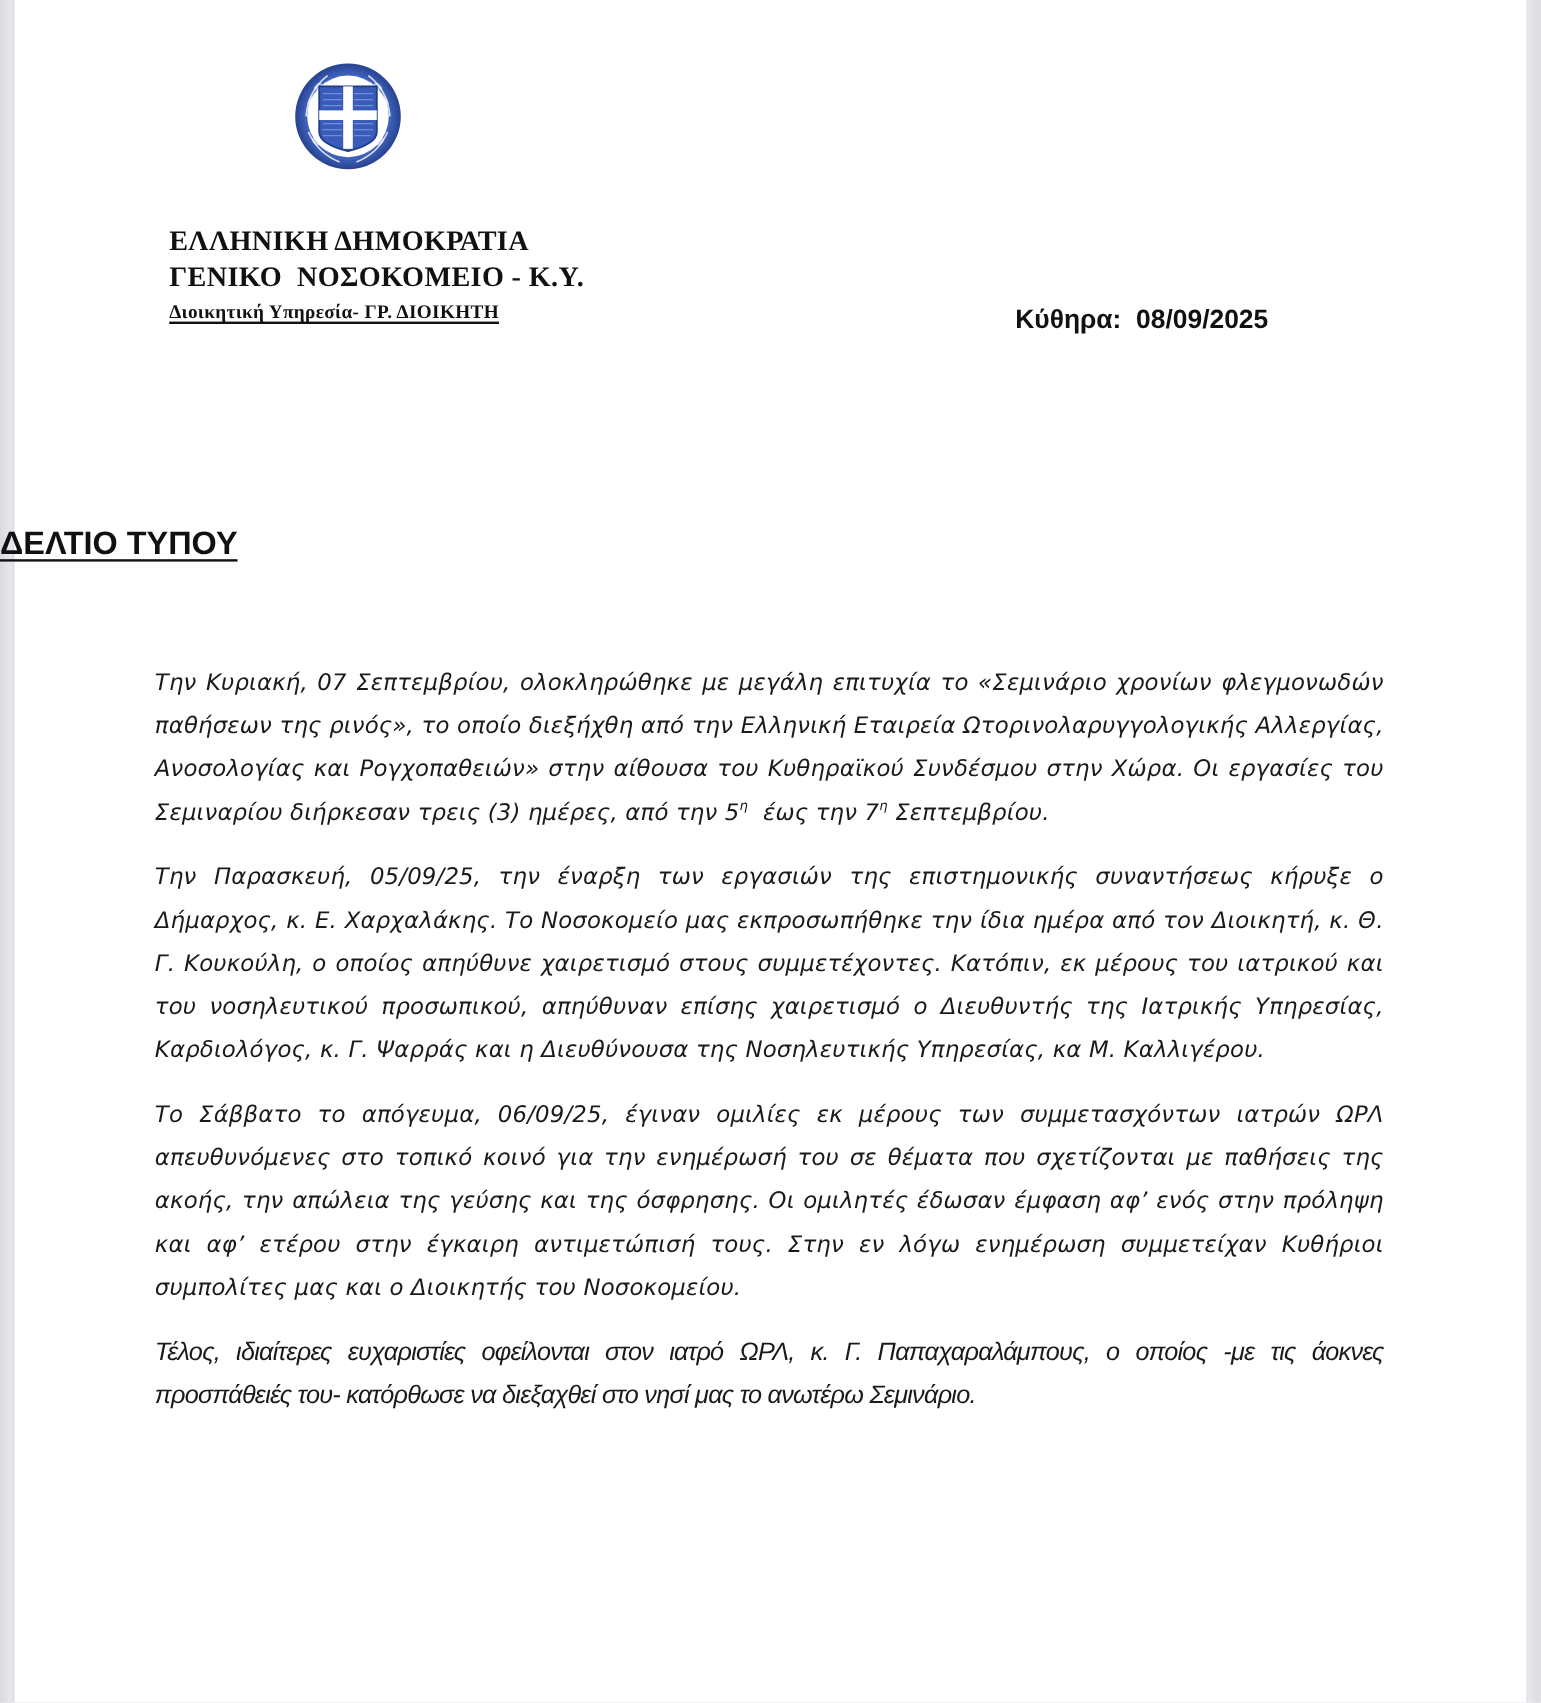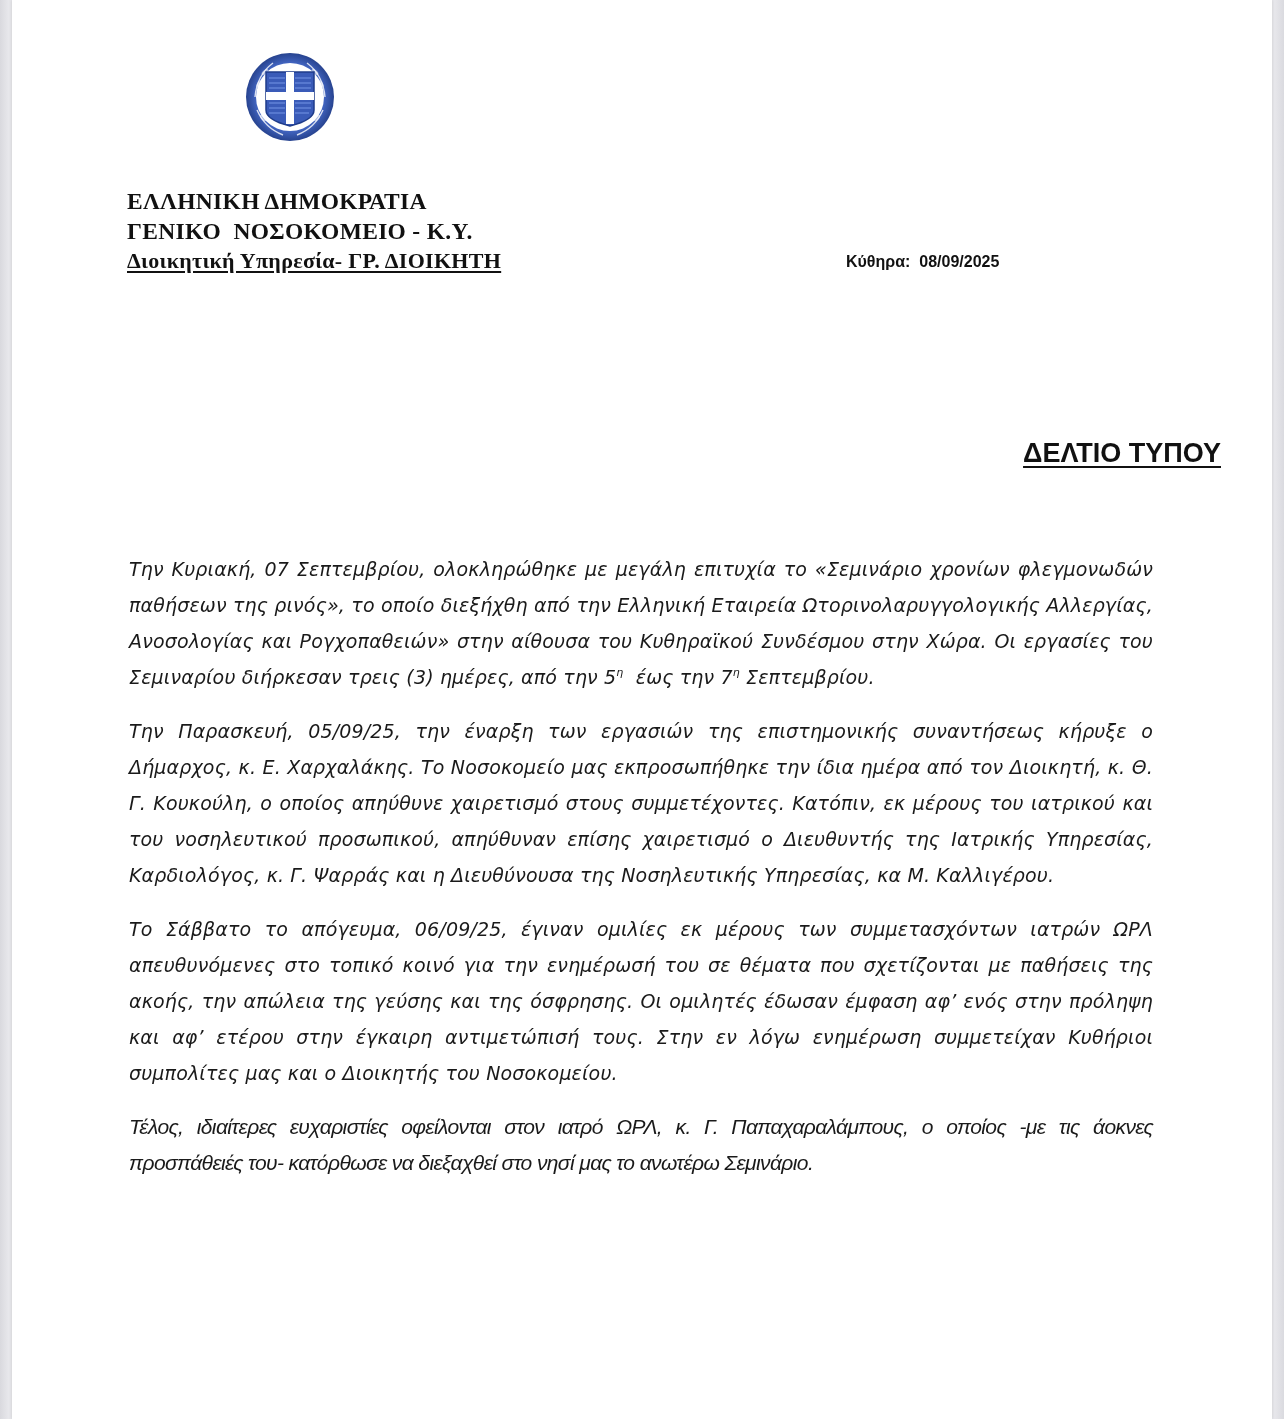--- a/index.html
+++ b/index.html
@@ -36,58 +36,57 @@
     }
     .emblem {
       position: absolute;
       left: 243px;
       top: 50px;
       width: 94px;
       height: 94px;
     }
     .header-block {
       position: absolute;
-      left: 127px;
+      left: 141px;
       top: 187px;
       font-family: "Liberation Serif", serif;
       font-weight: bold;
       font-size: 23.5px;
       line-height: 29.5px;
       color: #111;
       letter-spacing: 0.3px;
     }
     .header-block .line { white-space: pre; }
     .header-block sup { font-size: 12px; vertical-align: 9px; line-height: 0; }
     .header-block .dept {
       text-decoration: underline;
       text-decoration-thickness: 2px;
       text-underline-offset: 3px;
-      font-size: 22px;
+      font-size: 16px;
     }
     .place-date {
       position: absolute;
       left: 846px;
       top: 253px;
       font-family: "Liberation Sans", sans-serif;
       font-weight: bold;
-      font-size: 16px;
+      font-size: 22px;
       color: #111;
       white-space: pre;
     }
     .doc-title {
       position: absolute;
       left: 0;
       width: 1206px;
       top: 438px;
-      text-align: right;
+      text-align: left;
       font-family: "Liberation Sans", sans-serif;
       font-weight: bold;
       font-size: 27px;
       color: #111;
-      padding-left: 15px;
     }
     .doc-title span {
       text-decoration: underline;
       text-decoration-thickness: 2px;
       text-underline-offset: 4px;
     }
     .body-text {
       position: absolute;
       left: 129px;
       top: 551px;

